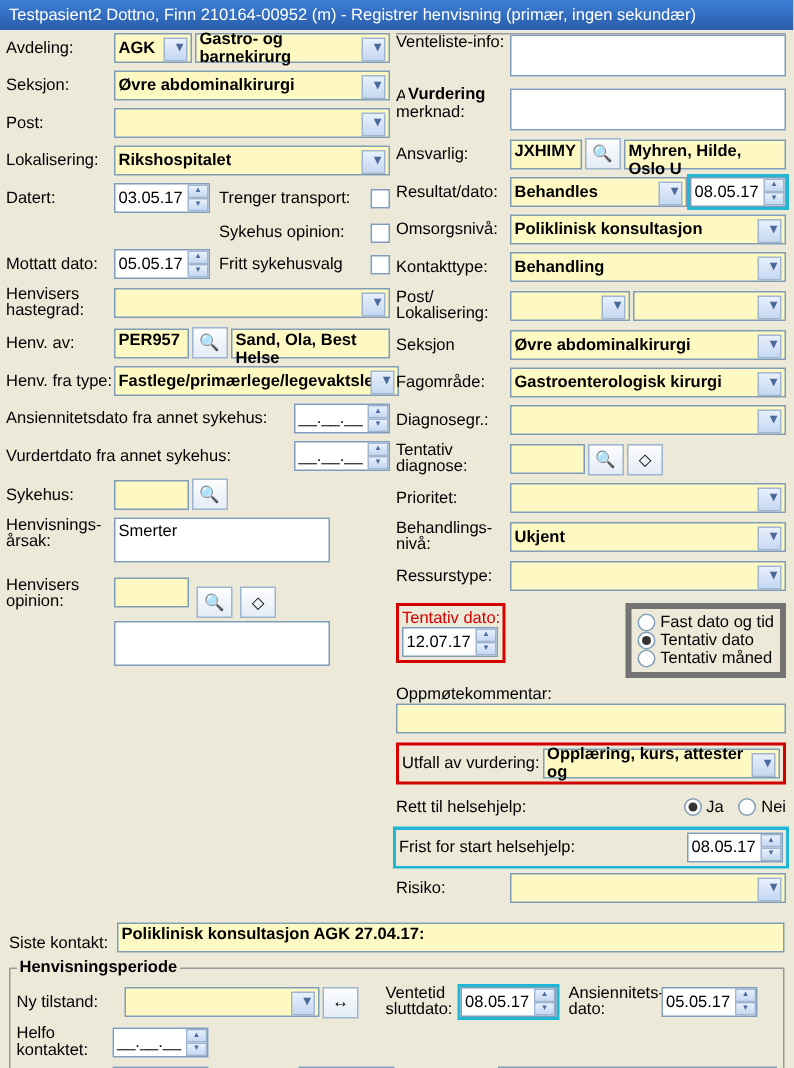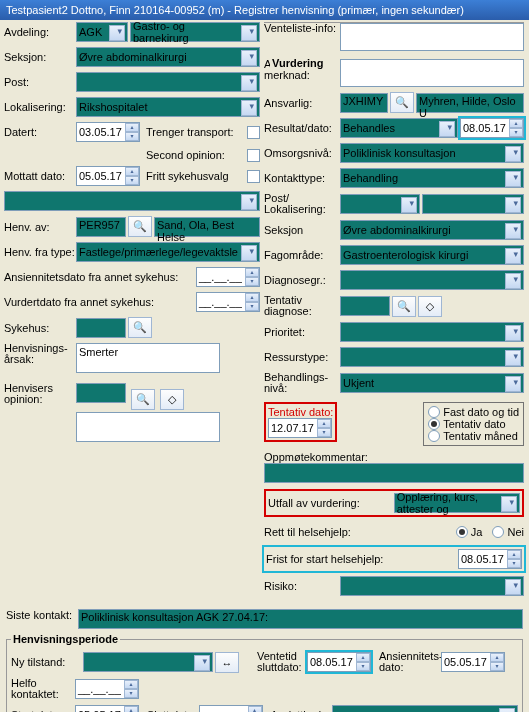--- a/index.html
+++ b/index.html
@@ -62,25 +62,26 @@
   .lbl {
     width: 72px;
     flex-shrink: 0;
   }
   .lbl-r {
     width: 76px;
     flex-shrink: 0;
   }
   .input, .select, .combo {
     border: 1px solid #7f9db9;
-    background: #0f766e;
+    background: #fef9c3;
     height: 20px;
     font-size: 11px;
     font-family: inherit;
     padding: 1px 2px;
+    font-weight: bold;
   }
   .select, .combo {
     position: relative;
     display: flex;
     align-items: center;
     padding-right: 16px;
   }
   .select::after, .combo::after {
     content: "";
     position: absolute;
@@ -162,21 +163,20 @@
   }
   .radio.checked::after {
     content: "";
     width: 6px;
     height: 6px;
     background: #333;
     border-radius: 50%;
   }
   .hl-red {
     border: 2px solid #d40000 !important;
-    gap: 32px;
   }
   .hl-cyan {
     box-shadow: 0 0 0 2px #20b7d6;
   }
   .box-red {
     border: 2px solid #d40000;
     padding: 2px;
     display: inline-block;
   }
   .small-lbl { font-size: 11px; }
@@ -186,21 +186,21 @@
     width: 144px;
     height: 30px;
   }
   .flex1 { flex: 1; }
   .ml2 { margin-left: 2px; align-items: center; }
   .bottom-section {
     padding: 2px 6px;
   }
   .siste-row {
     display: flex;
-    align-items: flex-start;
+    align-items: flex-end;
     margin: 4px 0;
   }
 </style>
 </head>
 <body>
 
 <div class="titlebar">Testpasient2 Dottno, Finn  210164-00952 (m) - Registrer henvisning (primær, ingen sekundær)</div>
 
 <div class="panel">
 
@@ -246,38 +246,39 @@
             <span>▾</span>
           </div>
         </div>
       <span class="small-lbl" style="margin-left:6px;flex:1">Trenger transport:</span>
       <div class="chk"></div>
     </div>
 
     <div class="row" style="margin-top:-2px">
       <span class="lbl"></span>
       <span style="width:64px"></span>
-      <span class="small-lbl" style="margin-left:6px;flex:1">Second opinion:</span>
+      <span class="small-lbl" style="margin-left:6px;flex:1">Sykehus opinion:</span>
       <div class="chk"></div>
     </div>
 
     <div class="row" style="margin-top:-4px">
       <span class="lbl">Mottatt dato:</span>
       <div class="date">
           <span>05.05.17</span>
           <div class="spin">
             <span>▴</span>
             <span>▾</span>
           </div>
         </div>
       <span class="small-lbl" style="margin-left:6px;flex:1">Fritt sykehusvalg</span>
       <div class="chk"></div>
     </div>
 
     <div class="row">
+      <span class="lbl" style="line-height:11px">Henvisers hastegrad:</span>
       <div class="select flex1"></div>
     </div>
 
     <div class="row">
       <span class="lbl">Henv. av:</span>
       <div class="input" style="width:50px"><span>PER957</span></div>
       <div class="btn-icon">🔍</div>
       <div class="input flex1 ml2"><span>Sand, Ola, Best Helse</span></div>
     </div>
 
@@ -414,44 +415,44 @@
       <div class="btn-icon">◇</div>
     </div>
 
 
     <div class="row">
       <span class="lbl-r">Prioritet:</span>
       <div class="select flex1"></div>
     </div>
 
     <div class="row">
+      <span class="lbl-r" style="line-height:11px">Behandlings-nivå:</span>
+      <div class="select flex1">
+          <span>Ukjent</span>
+        </div>
+    </div>
+
+    <div class="row">
       <span class="lbl-r">Ressurstype:</span>
       <div class="select flex1"></div>
-    </div>
-
-    <div class="row">
-      <span class="lbl-r" style="line-height:11px">Behandlings-nivå:</span>
-      <div class="select flex1">
-          <span>Ukjent</span>
-        </div>
     </div>
 
     <div class="row" style="margin-top:8px;align-items:flex-start">
       <div class="box-red">
         <div style="color:#d40000">Tentativ dato:</div>
         <div class="date">
             <span>12.07.17</span>
             <div class="spin">
               <span>▴</span>
               <span>▾</span>
             </div>
           </div>
       </div>
       <div style="flex:1"></div>
-      <div style="border:1px solid #737373;padding:3px 4px">
+      <div style="border:4px solid #737373;padding:3px 4px">
         <div style="display:flex;align-items:center">
             <span class="radio"></span>
             <span>Fast dato og tid</span>
           </div>
         <div style="display:flex;align-items:center">
             <span class="radio checked"></span>
             <span>Tentativ dato</span>
           </div>
         <div style="display:flex;align-items:center">
             <span class="radio"></span>

